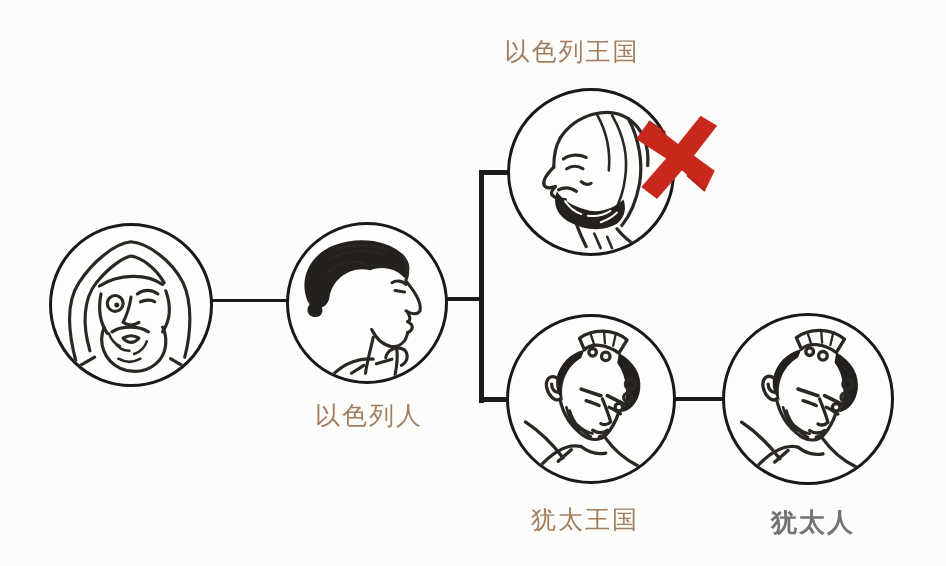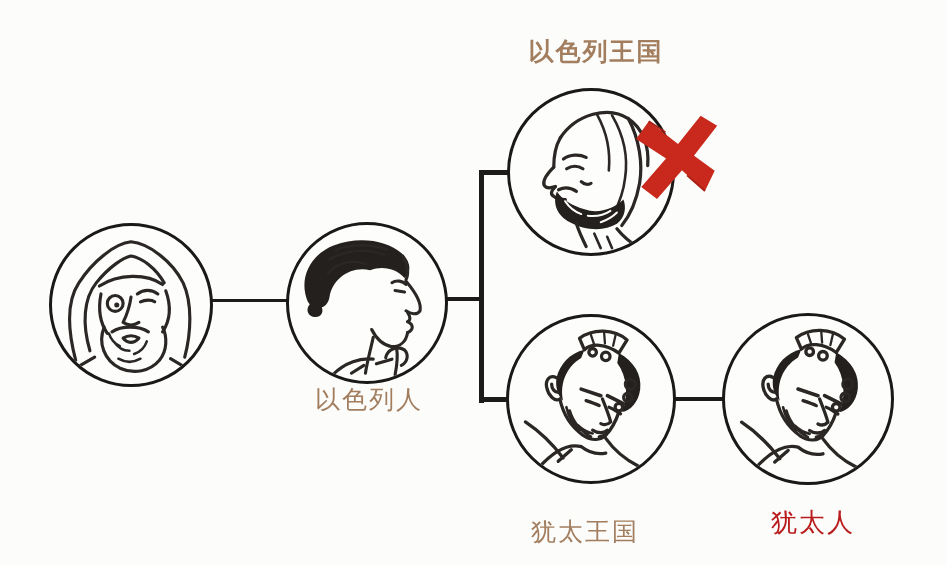--- a/index.html
+++ b/index.html
@@ -15,21 +15,21 @@
     position:absolute;box-sizing:border-box;
     border:3px solid #1b1918;border-radius:50%;
     background:#fdfdfc;overflow:hidden;
   }
   .node svg{width:100%;height:100%;display:block;}
   .label{
     position:absolute;text-align:center;
     font-size:25px;letter-spacing:2px;
     color:#a27e5f;white-space:nowrap;
   }
-  .label.emphasis{font-weight:400;color:#b91c1c;font-size:26px;}
+  .label.emphasis{font-weight:700;color:#737373;font-size:26px;}
   .cross{position:absolute;z-index:6;}
   .hidden-defs{position:absolute;width:0;height:0;overflow:hidden;}
 </style>
 </head>
 <body>
 
 <svg class="hidden-defs" aria-hidden="true">
   <defs>
     <g id="kippah-face" fill="none" stroke="#2a2725" stroke-width="2" stroke-linecap="round" stroke-linejoin="round">
       <path d="M43,13 C51,7 64,7 72,14 L67,22 C59,16 50,16 46,20 Z"></path>
@@ -138,18 +138,18 @@
       <use href="#kippah-face"></use>
     </svg>
   </div>
 
   <svg class="cross" style="left:630px;top:111px;transform:rotate(-4deg);" width="93" height="93" viewBox="0 0 100 100">
     <path d="M8,27 L23,9 L53,36 L90,67 L78,88 L49,58 Z" fill="#c8291c"></path>
     <path d="M79,7 L96,19 L62,57 L26,93 L10,79 L45,44 Z" fill="#c8291c"></path>
     <path d="M23,9 L40,22 M78,88 L60,70" stroke="#a81f15" stroke-width="2" fill="none"></path>
   </svg>
 
-  <div class="label" style="left:496px;top:35px;width:200px;font-weight:bold;">以色列王国</div>
-  <div class="label" style="left:269px;top:383px;width:200px;">以色列人</div>
-  <div class="label" style="left:485px;top:503px;width:200px;margin-top:12px;">犹太王国</div>
+  <div class="label" style="left:472px;top:35px;width:200px;">以色列王国</div>
+  <div class="label" style="left:269px;top:399px;width:200px;">以色列人</div>
+  <div class="label" style="left:485px;top:503px;width:200px;">犹太王国</div>
   <div class="label emphasis" style="left:713px;top:505px;width:200px;">犹太人</div>
 
 </div>
 
 </body></html>

